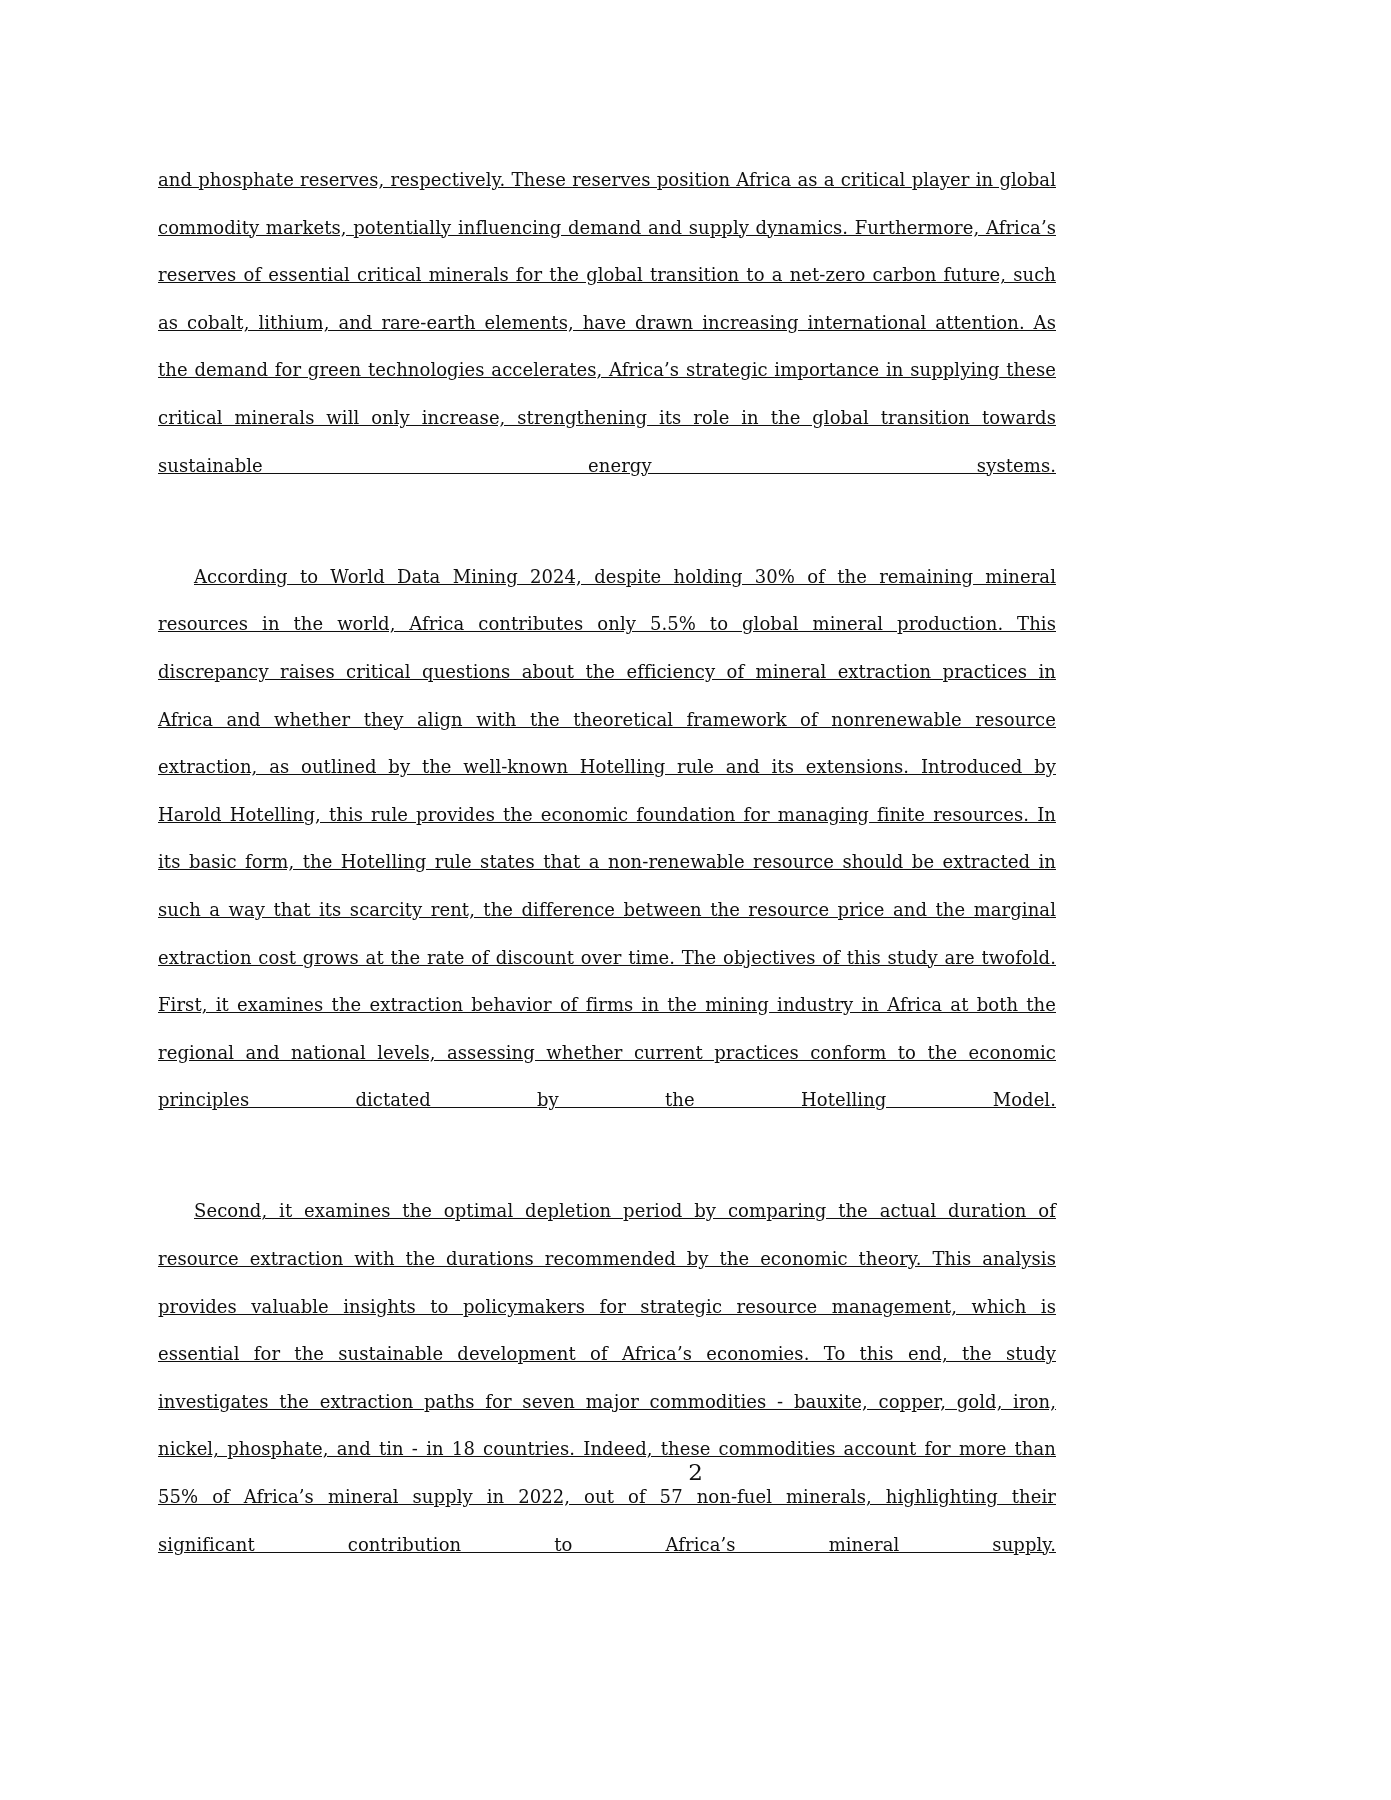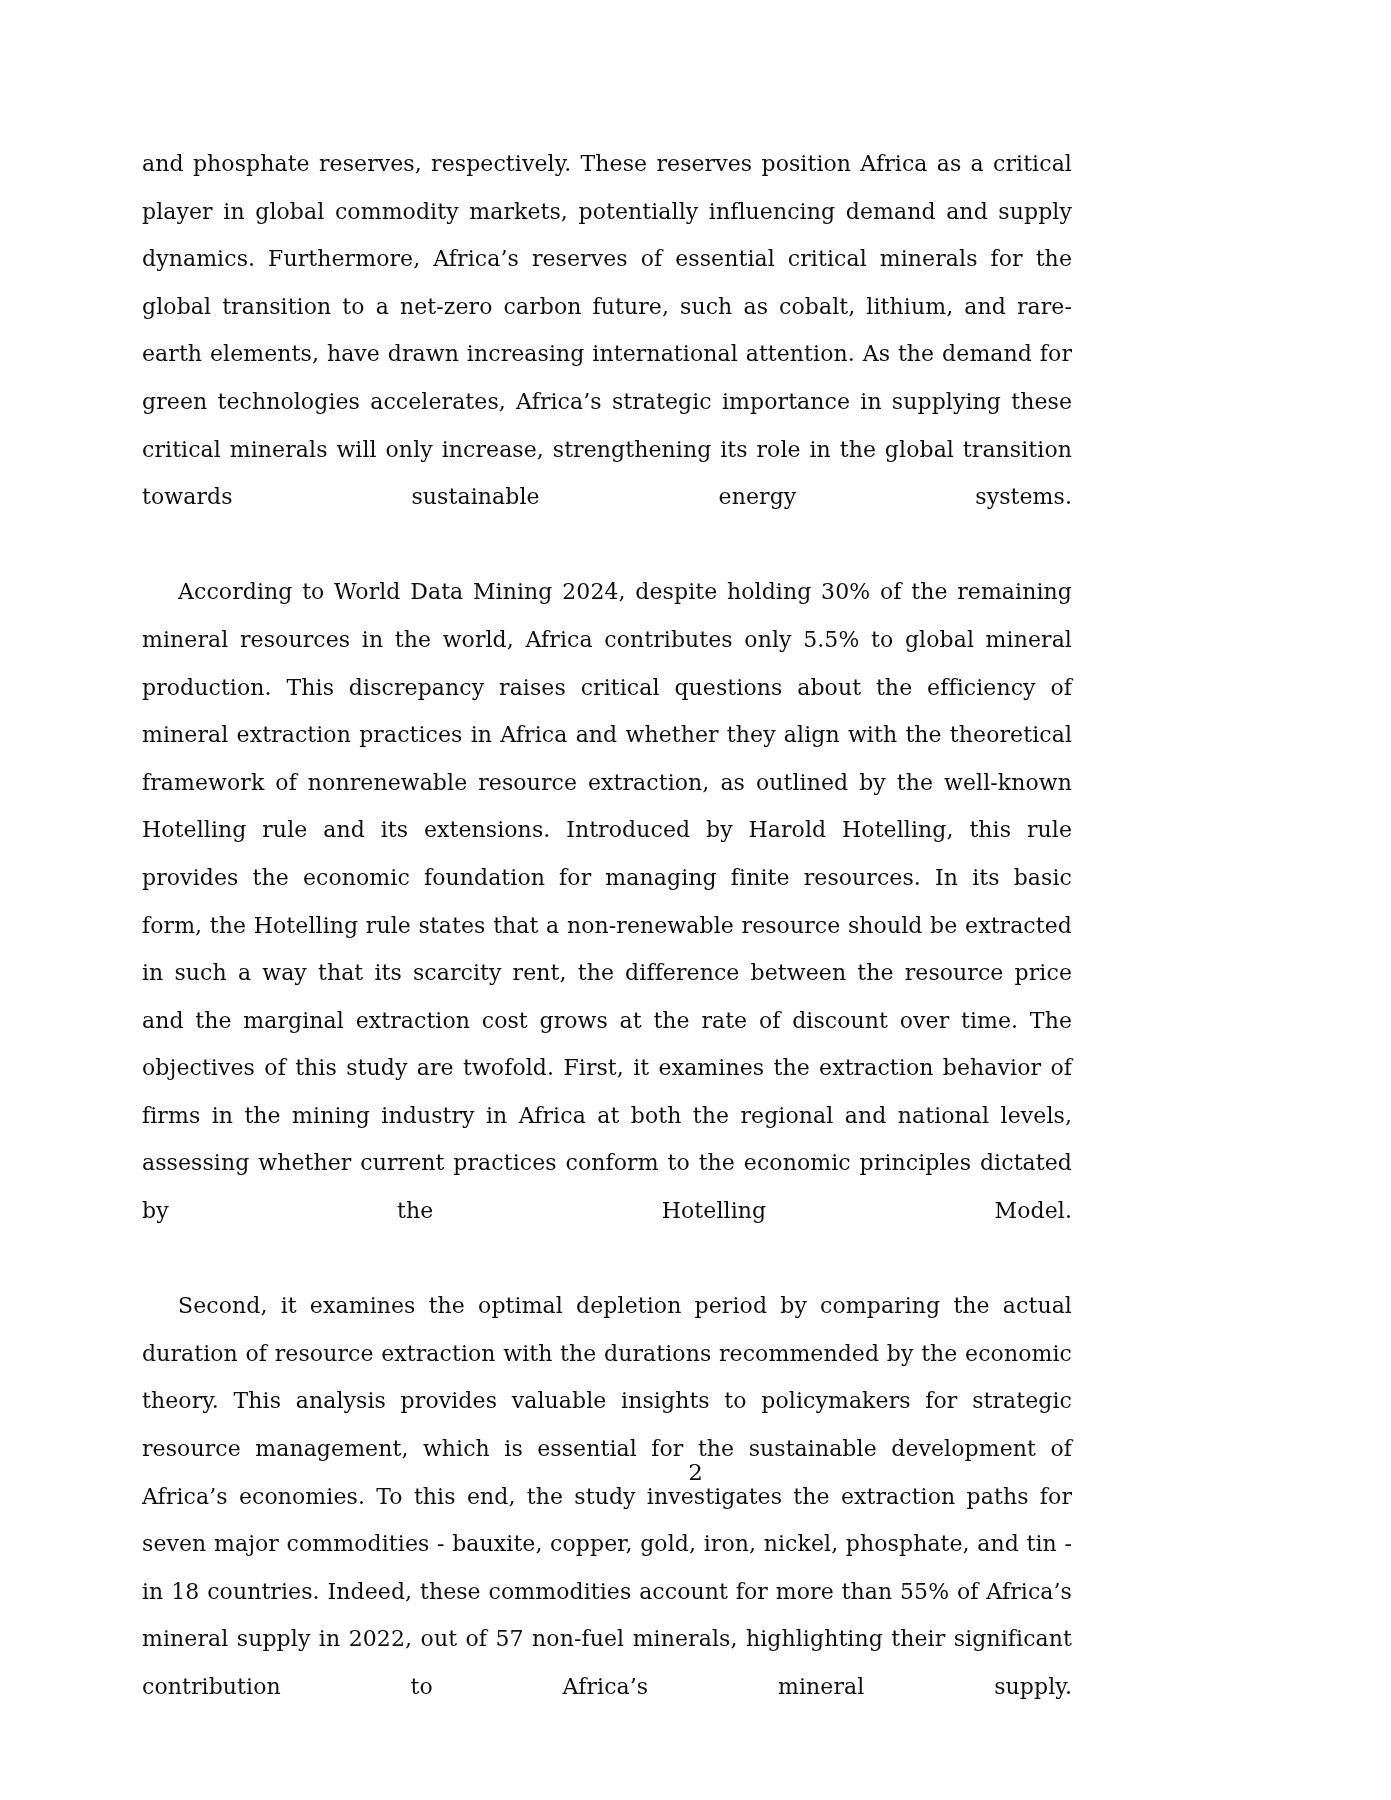--- a/index.html
+++ b/index.html
@@ -19,32 +19,33 @@
     overflow: hidden;
     box-sizing: border-box;
   }
   .textblock {
     position: absolute;
     left: 142px;
     top: 140px;
     width: 930px;
   }
   p.para {
-    margin: 0;
+    margin: 16px;
     padding: 0;
-    font-size: 22px;
+    font-size: 18px;
     line-height: 47.6px;
     text-align: justify;
     text-justify: inter-word;
     -webkit-hyphens: none;
     hyphens: none;
     word-spacing: 0.02em;
     letter-spacing: 0.004em;
     font-weight: 400;
     color: #101010;
+    text-decoration: underline;
   }
   p.para.indent {
     text-indent: 36px;
   }
   
   p.para:after {
     content: "";
     display: inline-block;
     width: 100%;
   }

